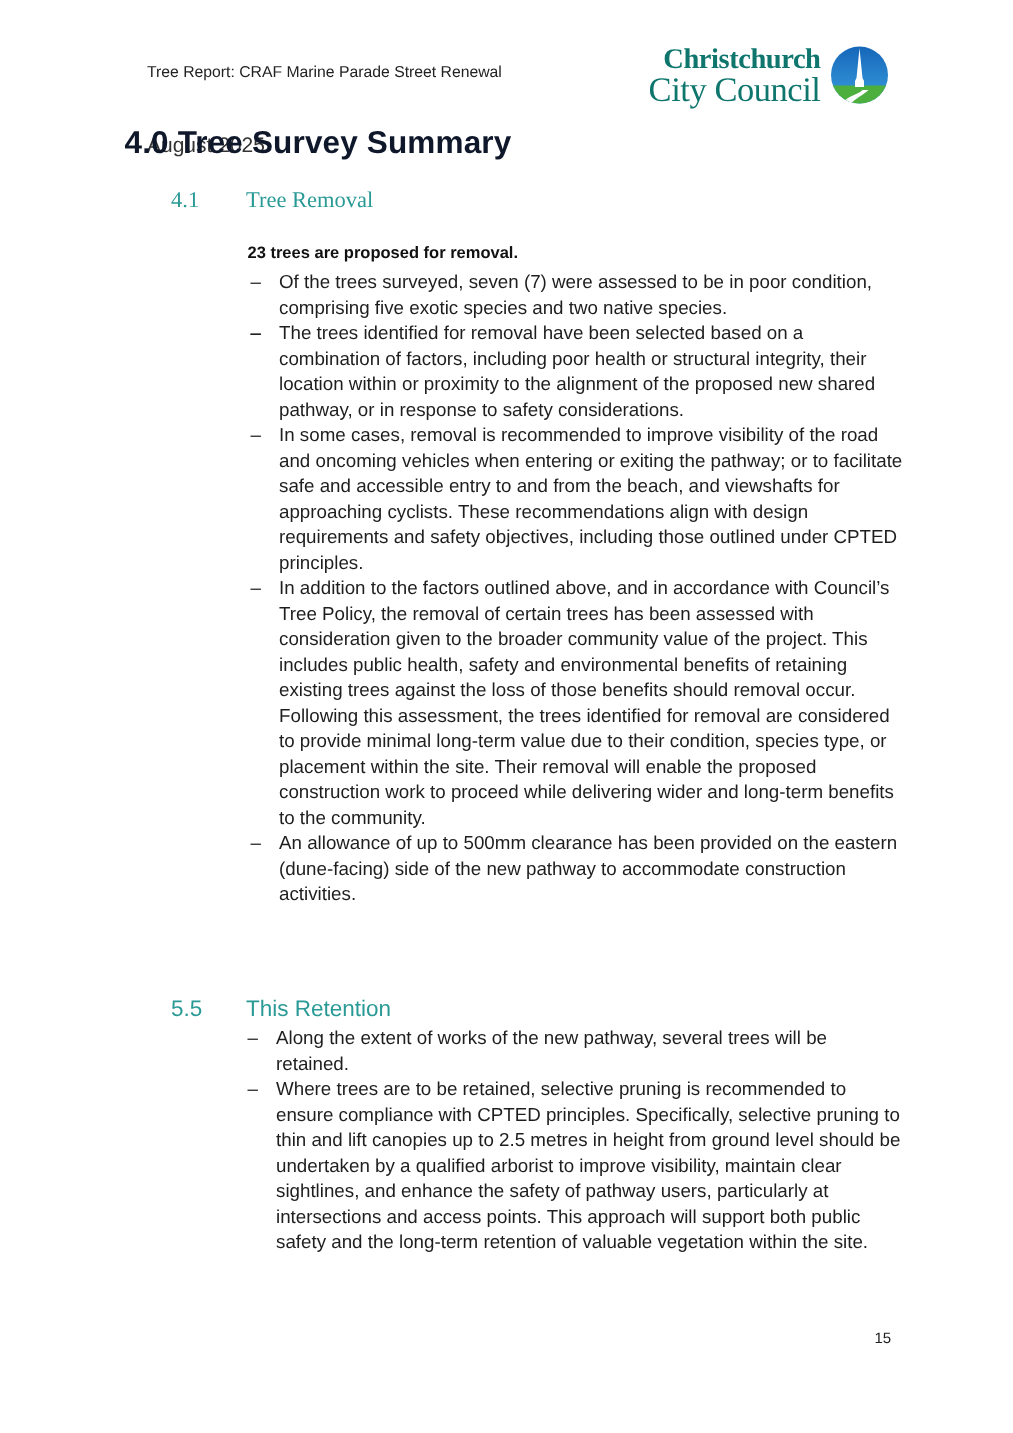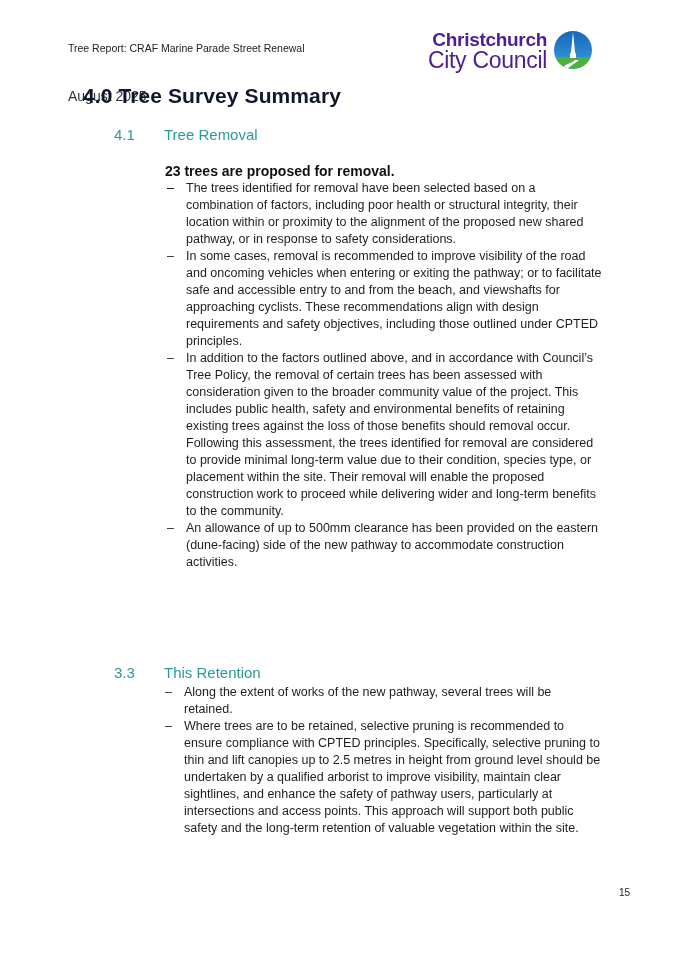--- a/index.html
+++ b/index.html
@@ -10,21 +10,21 @@
     body {
       width: 675px;
       height: 955px;
       position: relative;
       overflow: hidden;
       font-family: "Liberation Sans", sans-serif;
       color: #1a1a1a;
     }
     .header-left {
       position: absolute;
-      left: 68px;
+      left: 98px;
       top: 42px;
     }
     .doc-title {
       font-size: 10.5px;
       color: #222;
       line-height: 13px;
     }
     .doc-date {
       font-size: 14px;
       color: #333;
@@ -35,23 +35,23 @@
       position: absolute;
       left: 425px;
       top: 30px;
       width: 170px;
       height: 44px;
     }
     .logo-text {
       position: absolute;
       right: 48px;
       top: 0;
-      font-family: Liberation Sans, sans-serif;
+      font-family: Liberation Serif, serif;
       text-align: right;
-      color: #4c1d95;
+      color: #0f766e;
     }
     .logo-line1 {
       font-size: 19px;
       font-weight: bold;
       line-height: 20px;
       letter-spacing: -0.3px;
     }
     .logo-line2 {
       font-size: 23px;
       line-height: 20px;
@@ -83,21 +83,21 @@
       font-weight: normal;
     }
     .subhead .num {
       display: inline-block;
       width: 50px;
     }
     .lead {
       position: absolute;
       left: 165px;
       top: 163px;
-      font-size: 14px;
+      font-size: 11px;
       font-weight: bold;
       color: #111;
     }
     ul.bullets {
       position: absolute;
       left: 165px;
       width: 440px;
       margin: 0;
       padding: 0;
       list-style: none;
@@ -114,21 +114,20 @@
       position: absolute;
       left: 2px;
       top: 0;
     }
     .page-number {
       position: absolute;
       left: 583px;
       top: 887px;
       font-size: 10px;
       color: #222;
-      margin-left: 36px;
     }
   </style>
 </head>
 <body>
 
 <div class="header-left">
   <div class="doc-title">Tree Report: CRAF Marine Parade Street Renewal</div>
   <div class="doc-date">August 2025</div>
 </div>
 
@@ -151,37 +150,37 @@
       <rect x="0" y="0" width="40" height="40" fill="url(#sky)"></rect>
       <rect x="0" y="27" width="40" height="13" fill="#4caf3e"></rect>
       <path d="M20 2 L22 22 L23 24 L23 28 L17 28 L17 24 L18 22 Z" fill="#ffffff"></path>
       <path d="M8 40 C12 33, 18 34, 22 30 L26 30 C22 34, 16 36, 14 40 Z" fill="#ffffff"></path>
     </g>
   </svg>
 </div>
 
 <h1 class="section">4.0 Tree Survey Summary</h1>
 
-<h2 class="subhead" style="top:126px;">
+<h2 class="subhead" style="top:126px;font-family:Liberation Serif, serif;">
   <span class="num">4.1</span><span>Tree Removal</span>
 </h2>
 
 <div class="lead">23 trees are proposed for removal.</div>
 
 <ul class="bullets" style="top:180px;">
-  <li><span class="dash">–</span></li>
+  <li><span class="dash">–</span><span>Of the trees surveyed, seven (7) were assessed to be in poor condition, comprising five exotic species and two native species.</span></li>
   <li><span class="dash">–</span></li>
   <li><span class="dash">–</span><span>The trees identified for removal have been selected based on a combination of factors, including poor health or structural integrity, their location within or proximity to the alignment of the proposed new shared pathway, or in response to safety considerations.</span></li>
   <li><span class="dash">–</span><span>In some cases, removal is recommended to improve visibility of the road and oncoming vehicles when entering or exiting the pathway; or to facilitate safe and accessible entry to and from the beach, and viewshafts for approaching cyclists. These recommendations align with design requirements and safety objectives, including those outlined under CPTED principles.</span></li>
   <li><span class="dash">–</span><span>In addition to the factors outlined above, and in accordance with Council’s Tree Policy, the removal of certain trees has been assessed with consideration given to the broader community value of the project. This includes public health, safety and environmental benefits of retaining existing trees against the loss of those benefits should removal occur. Following this assessment, the trees identified for removal are considered to provide minimal long-term value due to their condition, species type, or placement within the site. Their removal will enable the proposed construction work to proceed while delivering wider and long-term benefits to the community.</span></li>
   <li><span class="dash">–</span><span>An allowance of up to 500mm clearance has been provided on the eastern (dune-facing) side of the new pathway to accommodate construction activities.</span></li>
 </ul>
 
 <h2 class="subhead" style="top:664px;">
-  <span class="num">3.3</span><span>This Retention</span>
+  <span class="num">5.5</span><span>This Retention</span>
 </h2>
 
 <ul class="bullets" style="top:684px; left:163px;">
   <li><span class="dash">–</span><span>Along the extent of works of the new pathway, several trees will be retained.</span></li>
   <li><span class="dash">–</span><span>Where trees are to be retained, selective pruning is recommended to ensure compliance with CPTED principles. Specifically, selective pruning to thin and lift canopies up to 2.5 metres in height from ground level should be undertaken by a qualified arborist to improve visibility, maintain clear sightlines, and enhance the safety of pathway users, particularly at intersections and access points. This approach will support both public safety and the long-term retention of valuable vegetation within the site.</span></li>
 </ul>
 
 <div class="page-number">15</div>
 
 </body></html>

